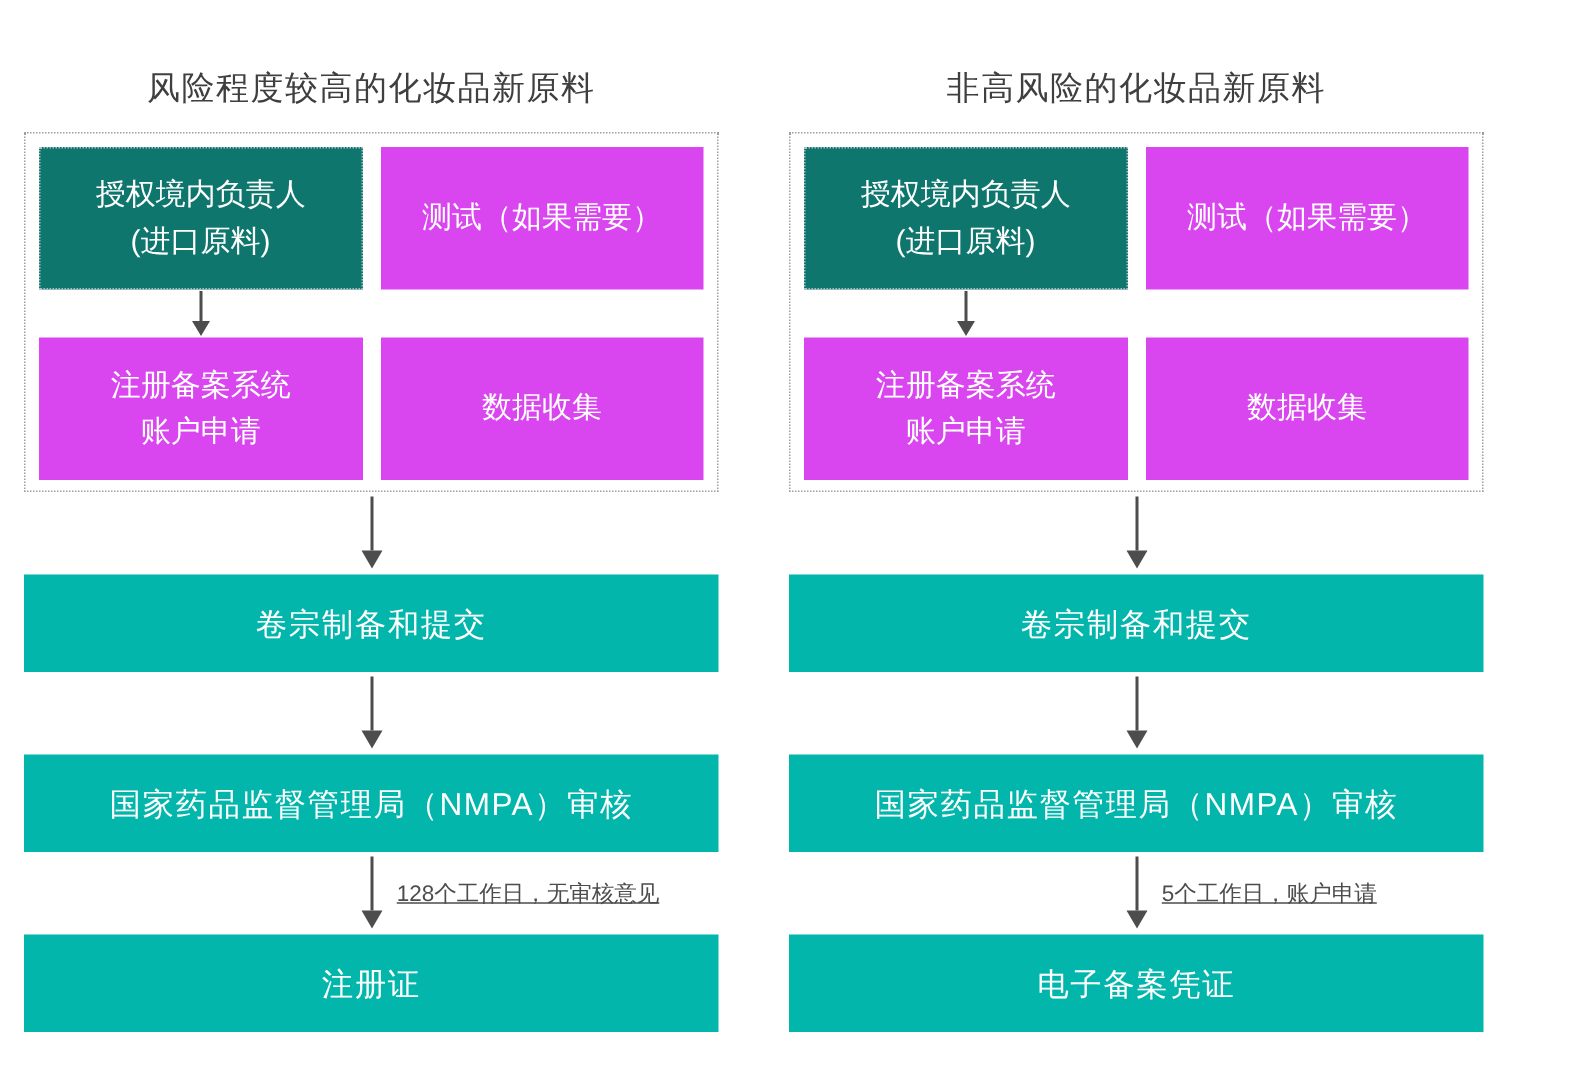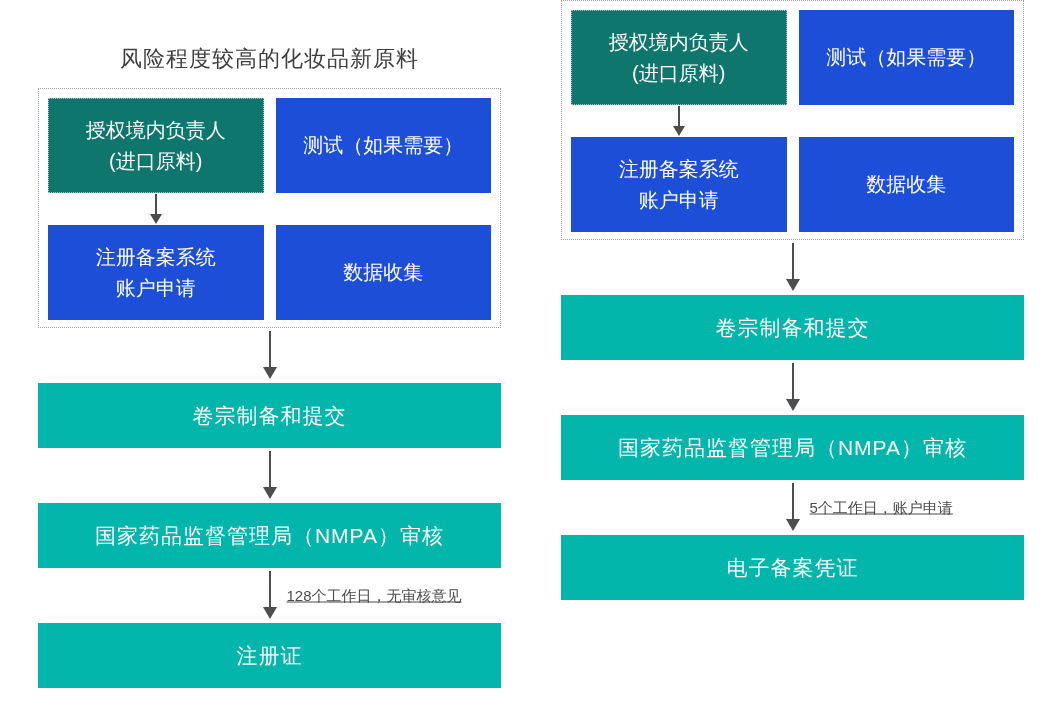--- a/index.html
+++ b/index.html
@@ -1,38 +1,38 @@
 <!DOCTYPE html>
 <html><head>
 <meta charset="utf-8">
 <style>
   * { margin:0; padding:0; box-sizing:border-box; }
   html,body { background:#ffffff; }
   .page {
     width:1049px; height:715px; background:#ffffff; position:relative;
     font-family:"Liberation Sans", sans-serif; overflow:hidden;
   }
-  .columns { display:flex; padding-left:38px; gap:60px; }
+  .columns { display:flex; padding-left:16px; gap:47px; }
   .column { width:463px; display:flex; flex-direction:column; }
 
   .col-title {
     margin-top:30px; height:58px; display:flex; align-items:center; justify-content:center;
     font-size:22px; color:#3f3f3f; letter-spacing:1px;
   }
 
   
   .group {
     height:240px; border:1px dotted #9e9e9e; padding:9px;
     display:grid; grid-template-columns:1fr 1fr; grid-template-rows:95px 32px 95px;
     column-gap:12px;
   }
   .node {
     display:flex; flex-direction:column; align-items:center; justify-content:center;
     text-align:center; color:#ffffff; font-size:20px; line-height:31px;
-    background:#1d4ed8;
+    background:#d946ef;
   }
   .node-blue { background:#0f766e; border:1px dotted #aebfc9; }
 
   
   .arrow { display:flex; flex-direction:column; align-items:center; }
   .arrow .shaft { width:2px; flex:1; background:#4d4d4d; }
   .arrow .head {
     width:0; height:0;
     border-left:7px solid transparent; border-right:7px solid transparent;
     border-top:12px solid #4d4d4d;
@@ -113,20 +113,21 @@
             <span class="shaft"></span>
             <span class="head"></span>
           </span>
         <span class="arrow-note">128个工作日，无审核意见</span>
       </div>
 
       <div class="bar">注册证</div>
     </div>
 
     <div class="column">
+      <div class="col-title">非高风险的化妆品新原料</div>
 
       <div class="group">
         <div class="node node-blue">
           <span>授权境内负责人</span>
           <span>(进口原料)</span>
         </div>
         <div class="node">
           <span>测试（如果需要）</span>
         </div>
 

